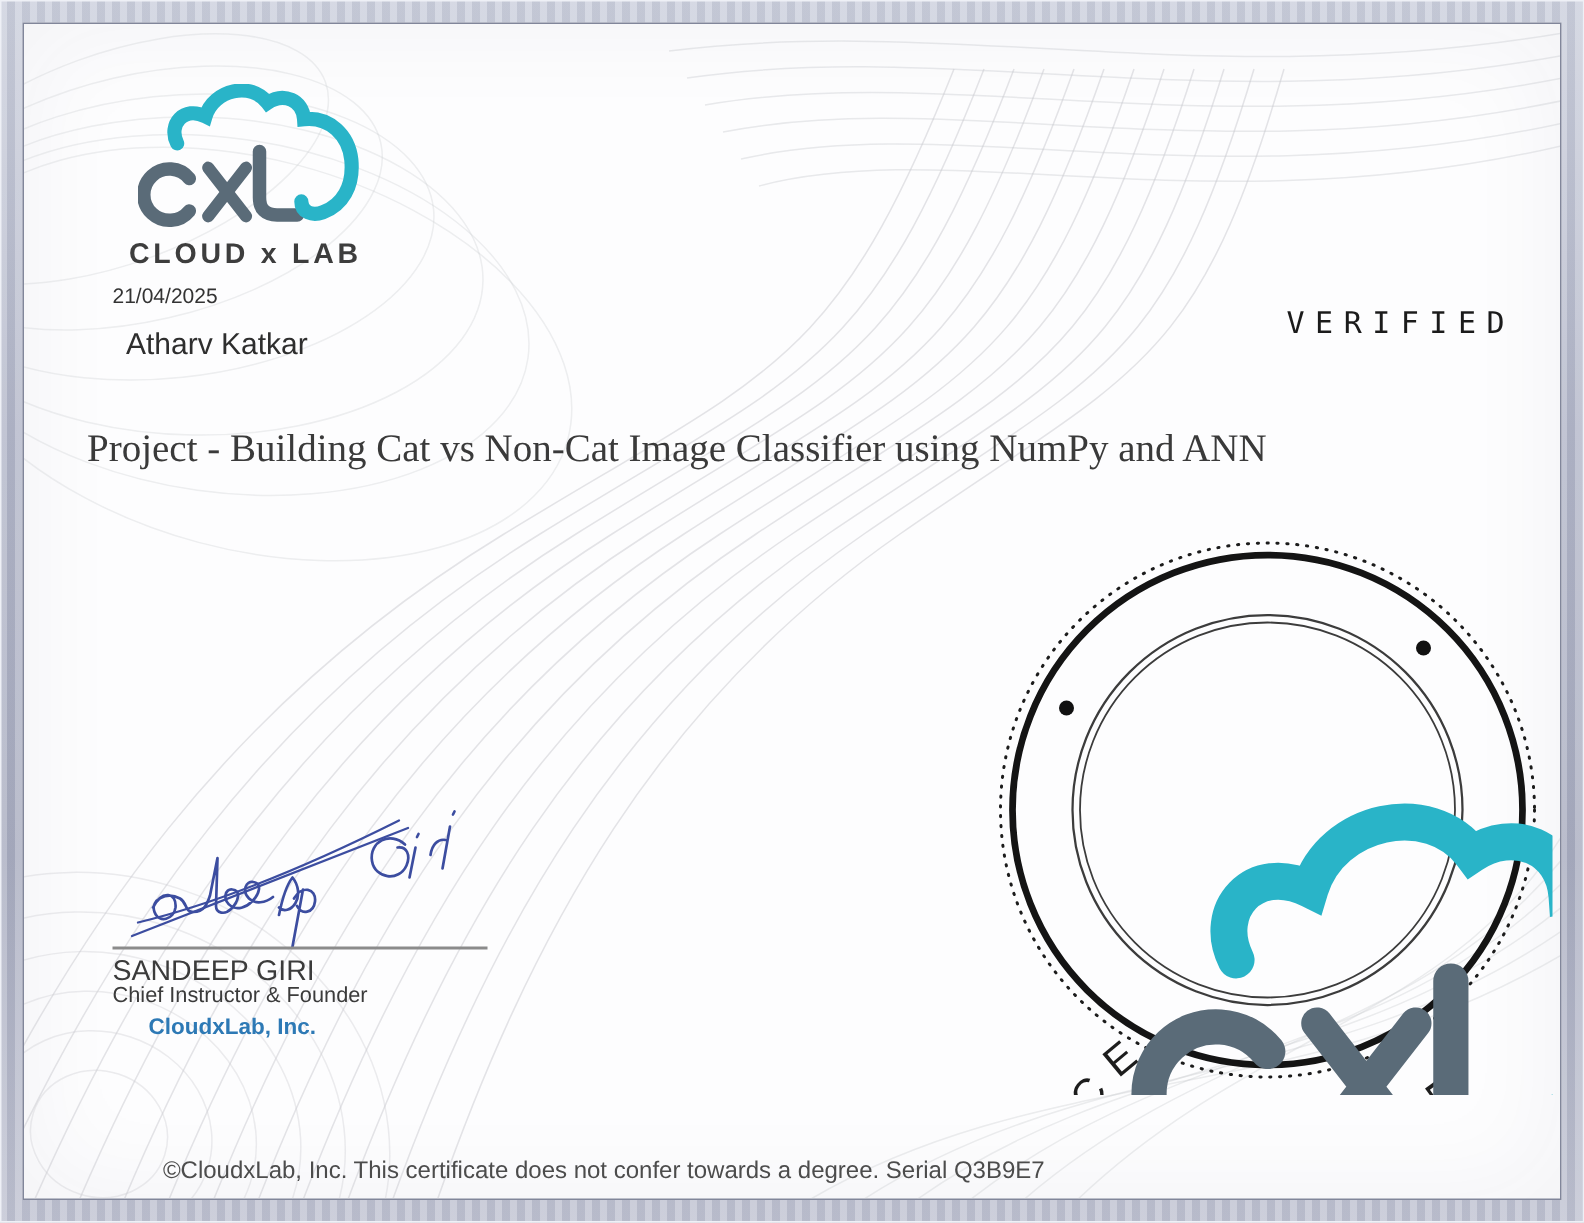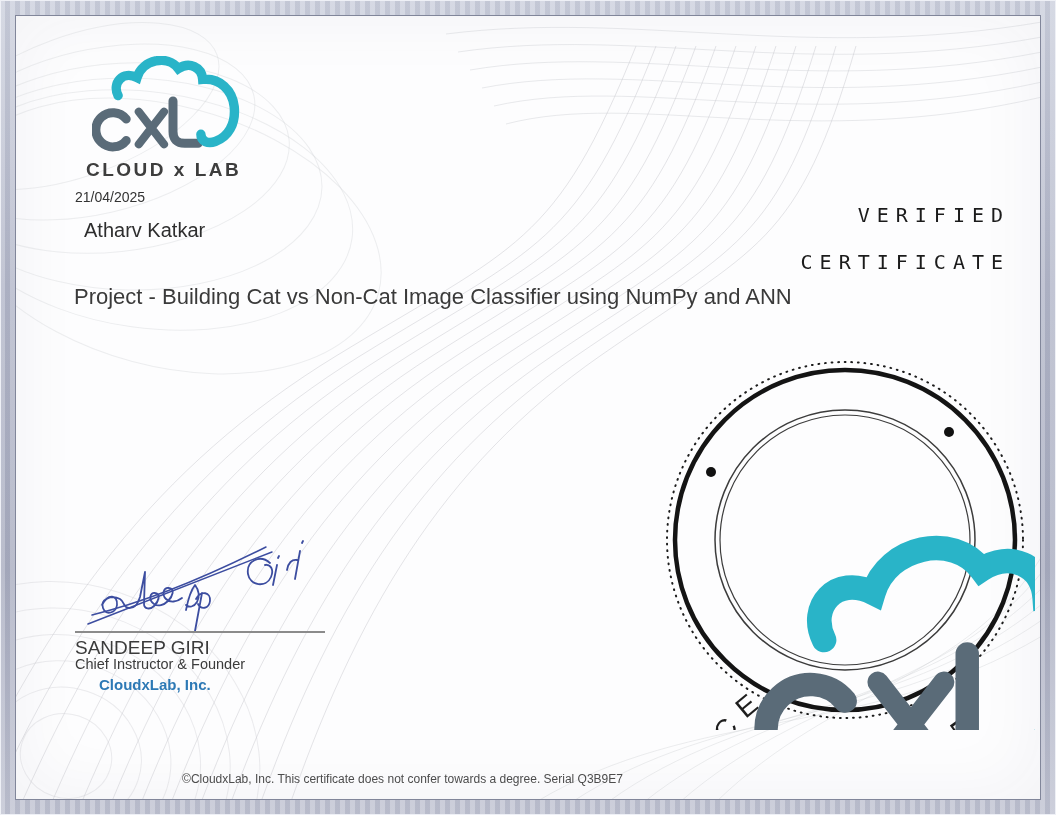--- a/index.html
+++ b/index.html
@@ -13,32 +13,32 @@
          box-shadow:inset 0 0 70px rgba(40,45,70,.05);z-index:1;}
   .bg-svg{position:absolute;inset:16px;width:1024px;height:783px;z-index:2;pointer-events:none;}
   .content{position:absolute;inset:0;z-index:3;}
   .abs{position:absolute;}
   .logo-svg{left:92px;top:56px;width:153px;height:108px;}
   .wordmark{left:86px;top:159px;width:166px;text-align:left;font-size:19px;font-weight:bold;
             letter-spacing:2.5px;color:#3d3d3d;}
   .date{left:75px;top:189px;font-size:14px;color:#333;}
   .recipient{left:84px;top:219px;font-size:20px;color:#2e2e2e;}
   .completion{left:75px;top:256px;font-size:15px;color:#4a4a4a;}
-  .course-title{left:74px;top:284px;font-size:22px;color:#3a3a3a;white-space:nowrap;}
+  .course-title{left:58px;top:284px;font-size:26px;color:#3a3a3a;white-space:nowrap;font-family:Liberation Serif, serif;}
   .verified{left:690px;top:144px;width:320px;text-align:right;
             font-family:"DejaVu Sans Mono",monospace;font-size:20px;letter-spacing:7px;
             line-height:47px;color:#1b1b1b;margin-top:48px;}
   .seal-svg{left:655px;top:350px;width:380px;height:380px;}
   .seal-word{font-family:"Liberation Sans",sans-serif;font-size:28px;fill:#1d1d1d;}
   .sig-svg{left:70px;top:535px;width:260px;height:100px;}
   .sig-line{left:75px;top:631px;width:250px;height:2px;background:#8b8b8b;}
   .sig-name{left:75px;top:637px;font-size:19px;color:#3b3b3b;}
   .sig-title{left:75px;top:656px;font-size:14.5px;color:#3b3b3b;}
   .sig-company{left:75px;top:676px;font-size:15px;font-weight:bold;color:var(--link,#2d79b5);margin-left:24px;}
-  .footer{left:75px;top:772px;width:655px;text-align:center;font-size:12px;color:#4c4c4c;}
+  .footer{left:75px;top:772px;width:655px;text-align:center;font-size:16px;color:#4c4c4c;}
   .teal-stroke{stroke:var(--teal,#29b4c8);}
   .slate-stroke{stroke:var(--slate,#5a6b78);}
   .ink-stroke{stroke:var(--ink,#3c4da0);}
 </style>
 </head>
 <body>
 
 <div class="stage">
   <div class="paper"></div>
 
@@ -101,21 +101,20 @@
       <use href="#cxl-logo"></use>
     </svg>
     <div class="abs wordmark">CLOUD x LAB</div>
 
     <div class="abs date">21/04/2025</div>
     <div class="abs recipient">Atharv Katkar</div>
     <div class="abs course-title">Project - Building Cat vs Non-Cat Image Classifier using NumPy and ANN</div>
 
     <div class="abs verified">
       <div>VERIFIED</div>
-      <div>CERTIFICATE</div>
     </div>
 
     <svg class="abs seal-svg" viewBox="0 0 380 380">
       <circle cx="190" cy="190" r="178" fill="none" stroke="#1c1c1c" stroke-width="2" stroke-dasharray="0.8 5.8" stroke-linecap="round"></circle>
       <circle cx="190" cy="190" r="170" fill="none" stroke="#141414" stroke-width="4.5"></circle>
       <circle cx="190" cy="190" r="130" fill="none" stroke="#3c3c3c" stroke-width="1.5"></circle>
       <circle cx="190" cy="190" r="125" fill="none" stroke="#3c3c3c" stroke-width="1.2"></circle>
       <path id="sealTextPath" d="M 190,328 A 138,138 0 1 1 189.95,328" fill="none"></path>
       <text class="seal-word" letter-spacing="24" text-anchor="middle">
         <textPath href="#sealTextPath" startOffset="433">APPLY</textPath>

